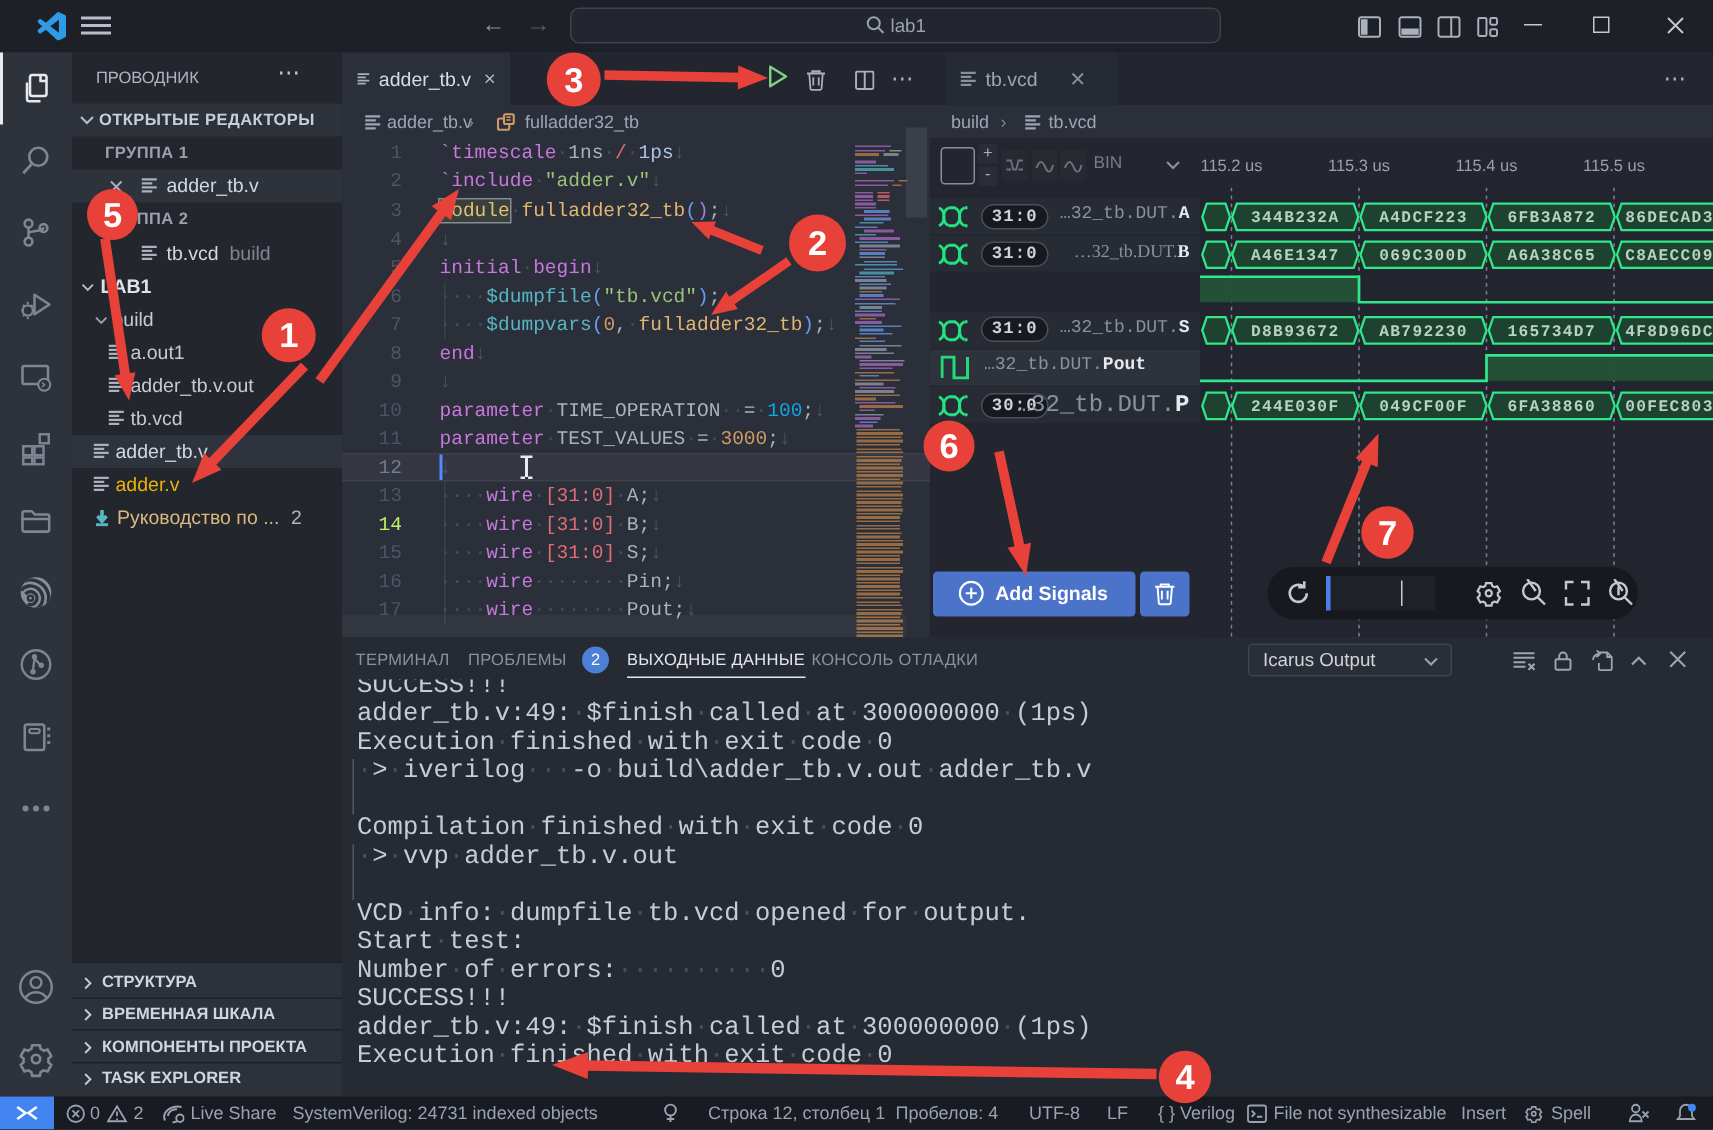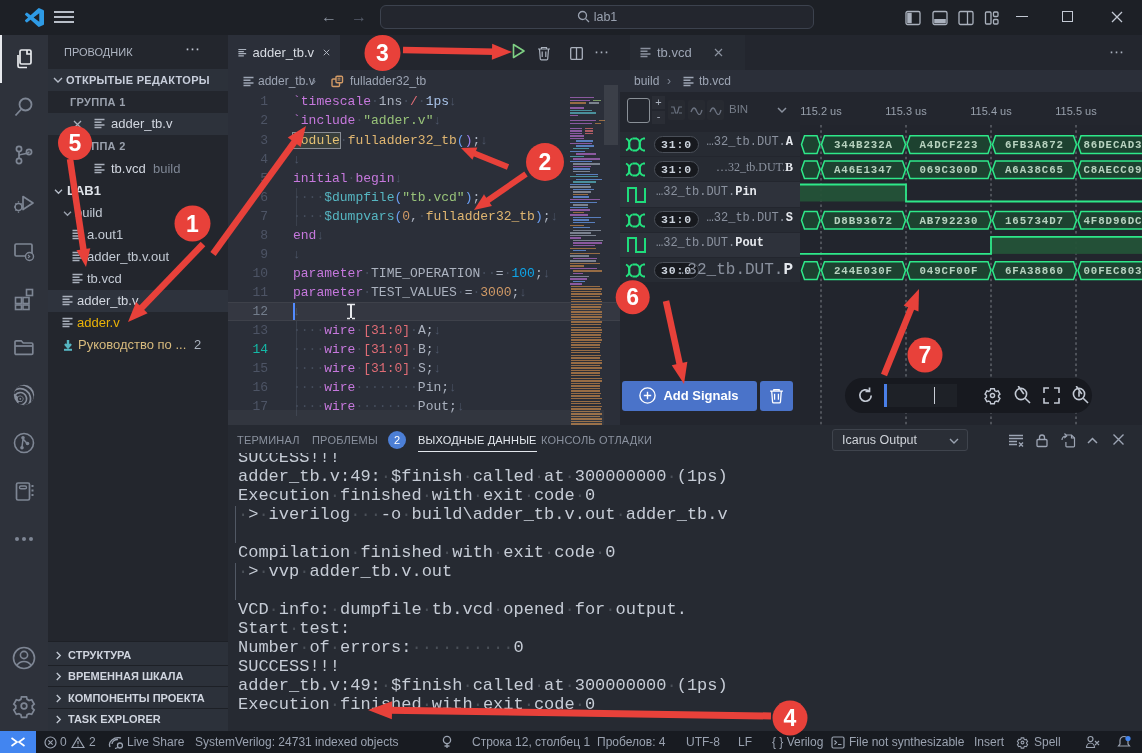--- a/index.html
+++ b/index.html
@@ -338,21 +338,21 @@
       <div class="ln" style="top:152.8px;color:#4d5465">9</div>
       <div class="cl" style="top:152.8px"><span class="eol">↓</span></div>
       <div class="ln" style="top:171.9px;color:#4d5465">10</div>
       <div class="cl" style="top:171.9px"><span style="color:#c678dd">parameter</span><i>·</i><span style="color:#abb2bf">TIME_OPERATION</span><i>··</i><span style="color:#abb2bf">=</span><i>·</i><span style="color:#0ea5e9">100</span><span style="color:#abb2bf">;</span><span class="eol">↓</span></div>
       <div class="ln" style="top:190.9px;color:#4d5465">11</div>
       <div class="cl" style="top:190.9px"><span style="color:#c678dd">parameter</span><i>·</i><span style="color:#abb2bf">TEST_VALUES</span><i>·</i><span style="color:#abb2bf">=</span><i>·</i><span style="color:#d19a66">3000</span><span style="color:#abb2bf">;</span><span class="eol">↓</span></div>
       <div class="ln" style="top:210.0px;color:#737d8c">12</div>
       <div class="cl" style="top:210.0px"><span class="eol">↓</span></div>
       <div class="ln" style="top:229.0px;color:#4d5465">13</div>
       <div class="cl" style="top:229.0px"><i>····</i><span style="color:#c678dd">wire</span><i>·</i><span style="color:#e06c75">[31:0]</span><i>·</i><span style="color:#abb2bf">A;</span><span class="eol">↓</span></div>
-      <div class="ln" style="top:248.1px;color:#14b8a6">14</div>
+      <div class="ln" style="top:248.1px;color:#bef264">14</div>
       <div class="cl" style="top:248.1px"><i>····</i><span style="color:#c678dd">wire</span><i>·</i><span style="color:#e06c75">[31:0]</span><i>·</i><span style="color:#abb2bf">B;</span><span class="eol">↓</span></div>
       <div class="ln" style="top:267.1px;color:#4d5465">15</div>
       <div class="cl" style="top:267.1px"><i>····</i><span style="color:#c678dd">wire</span><i>·</i><span style="color:#e06c75">[31:0]</span><i>·</i><span style="color:#abb2bf">S;</span><span class="eol">↓</span></div>
       <div class="ln" style="top:286.1px;color:#4d5465">16</div>
       <div class="cl" style="top:286.1px"><i>····</i><span style="color:#c678dd">wire</span><i>········</i><span style="color:#abb2bf">Pin;</span><span class="eol">↓</span></div>
       <div class="ln" style="top:305.2px;color:#4d5465">17</div>
       <div class="cl" style="top:305.2px"><i>····</i><span style="color:#c678dd">wire</span><i>········</i><span style="color:#abb2bf">Pout;</span><span class="eol">↓</span></div>
       <div style="position:absolute;left:64.5px;top:211px;width:2px;height:17px;background:#528bff"></div>
       <svg style="position:absolute;left:117px;top:211px" width="12" height="17" viewBox="0 0 12 17">
           <path d="M2 1.5 h3 M7 1.5 h3 M5 1.5 h2 M6 2 v13 M2 15.5 h3 M7 15.5 h3" stroke="#e8eaee" stroke-width="1.6" fill="none"></path>
@@ -561,26 +561,20 @@
             <path d="M7.5 1.5 C3 3.5 3 11.5 7.5 13.5"></path>
             <path d="M7.5 1.5 H12 M7.5 13.5 H12"></path>
             <path d="M11.5 1.5 C16 3.5 16 11.5 11.5 13.5"></path>
             <path d="M18 1.5 C13.5 3.5 13.5 11.5 18 13.5"></path>
             <path d="M18 1.5 H20 M18 13.5 H20"></path>
           </g>
         </svg>
         <div style="position:absolute;left:34px;top:3.5px;width:45px;height:17px;border:1.2px solid #4a4f58;border-radius:8.5px;background:#17191e;color:#ccd3dd;font-weight:bold;font-family:'Liberation Mono',monospace;font-size:11.5px;letter-spacing:0.8px;text-align:center;line-height:16px">31:0</div>
         <div style="position:absolute;right:7px;top:3px;font-family:Liberation Serif, serif;font-size:12px"><span style="color:#8a919e">…32_tb.DUT.</span><span style="color:#e6e9ee;font-weight:bold">B</span></div>
       </div>
-    <div class="abs" style="left:0;top:147.4px;width:180px;height:24.2px;background:#2e323b">
-        <svg style="position:absolute;left:7px;top:4.5px" width="20" height="16" viewBox="0 0 20 16">
-          <path d="M1 15 V1 H9 V15 H18 V1" fill="none" stroke="#1fdd7c" stroke-width="2"></path>
-        </svg>
-        <div style="position:absolute;left:36px;top:3px;font-family:'Liberation Mono',monospace;font-size:12px"><span style="color:#8a919e">…32_tb.DUT.</span><span style="color:#e6e9ee;font-weight:bold">Pin</span></div>
-      </div>
     <div class="abs" style="left:0;top:172.6px;width:180px;height:24.2px;background:#272b33">
         <svg style="position:absolute;left:5px;top:5px" width="21" height="15" viewBox="0 0 21 15">
           <g fill="none" stroke="#23e27f" stroke-width="1.9">
             <path d="M1 1.5 C5.5 3.5 5.5 11.5 1 13.5"></path>
             <path d="M7.5 1.5 C3 3.5 3 11.5 7.5 13.5"></path>
             <path d="M7.5 1.5 H12 M7.5 13.5 H12"></path>
             <path d="M11.5 1.5 C16 3.5 16 11.5 11.5 13.5"></path>
             <path d="M18 1.5 C13.5 3.5 13.5 11.5 18 13.5"></path>
             <path d="M18 1.5 H20 M18 13.5 H20"></path>
           </g>

